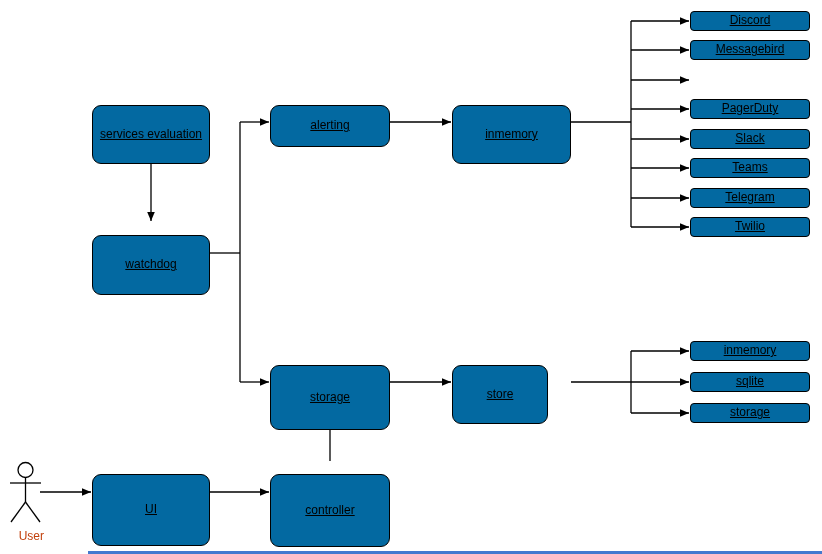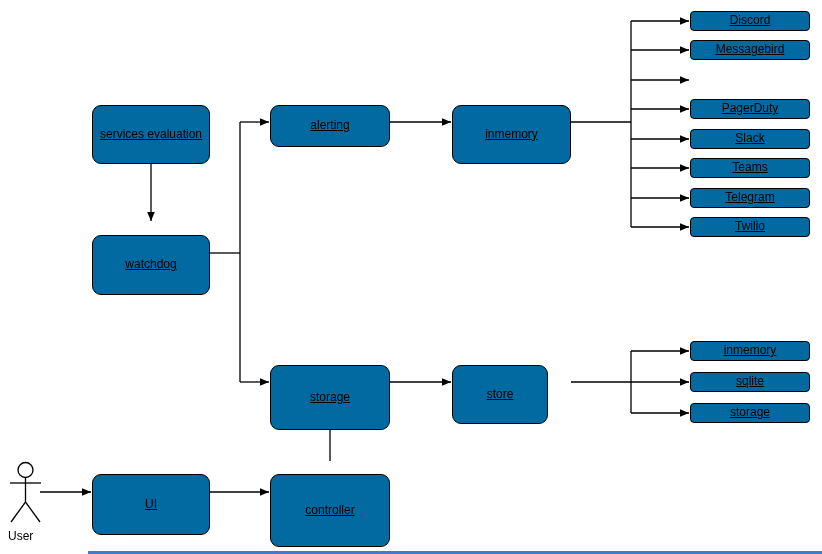--- a/index.html
+++ b/index.html
@@ -10,22 +10,22 @@
   .stage{position:absolute;left:0;top:0;width:822px;height:554px;}
   svg.wires{position:absolute;left:0;top:0;width:822px;height:554px;pointer-events:none;}
   .node{
     position:absolute;background:#0369a1;border:1.3px solid #000000;
     display:flex;align-items:center;justify-content:center;
     font-size:12px;line-height:1.1;text-align:left;box-sizing:border-box;text-decoration:underline;
   }
   .big{border-radius:9px;margin-top:12px;}
   .leaf{border-radius:4px;width:120px;height:20px;}
   .actor-label{
-    position:absolute;left:8px;top:529px;width:36px;text-align:left;
-    font-size:12px;color:#000000;
+    position:absolute;left:8px;top:529px;width:36px;text-align:right;
+    font-size:12px;color:#c2410c;
   }
   .bottom-edge{
     position:absolute;left:88px;top:551px;width:734px;height:3px;
     background:#4379cf;
   }
 </style>
 </head>
 <body>
 
 <div class="stage">
@@ -87,21 +87,21 @@
   <div class="node big" style="left:92px;top:223px;width:118px;height:60px">watchdog</div>
 
   <div class="node big" style="left:270px;top:93px;width:120px;height:42px">alerting</div>
 
   <div class="node big" style="left:452px;top:93px;width:119px;height:59px">inmemory</div>
 
   <div class="node big" style="left:270px;top:353px;width:120px;height:65px">storage</div>
 
   <div class="node big" style="left:452px;top:353px;width:96px;height:59px">store</div>
 
-  <div class="node big" style="left:92px;top:462px;width:118px;height:61px">UI</div>
+  <div class="node big" style="left:92px;top:462px;width:118px;height:72px">UI</div>
 
   <div class="node big" style="left:270px;top:462px;width:120px;height:73px">controller</div>
 
   <div class="node leaf" style="left:690px;top:11px">Discord</div>
   <div class="node leaf" style="left:690px;top:40px">Messagebird</div>
   <div class="node leaf" style="left:690px;top:99px">PagerDuty</div>
   <div class="node leaf" style="left:690px;top:129px">Slack</div>
   <div class="node leaf" style="left:690px;top:158px">Teams</div>
   <div class="node leaf" style="left:690px;top:188px">Telegram</div>
   <div class="node leaf" style="left:690px;top:217px">Twilio</div>

